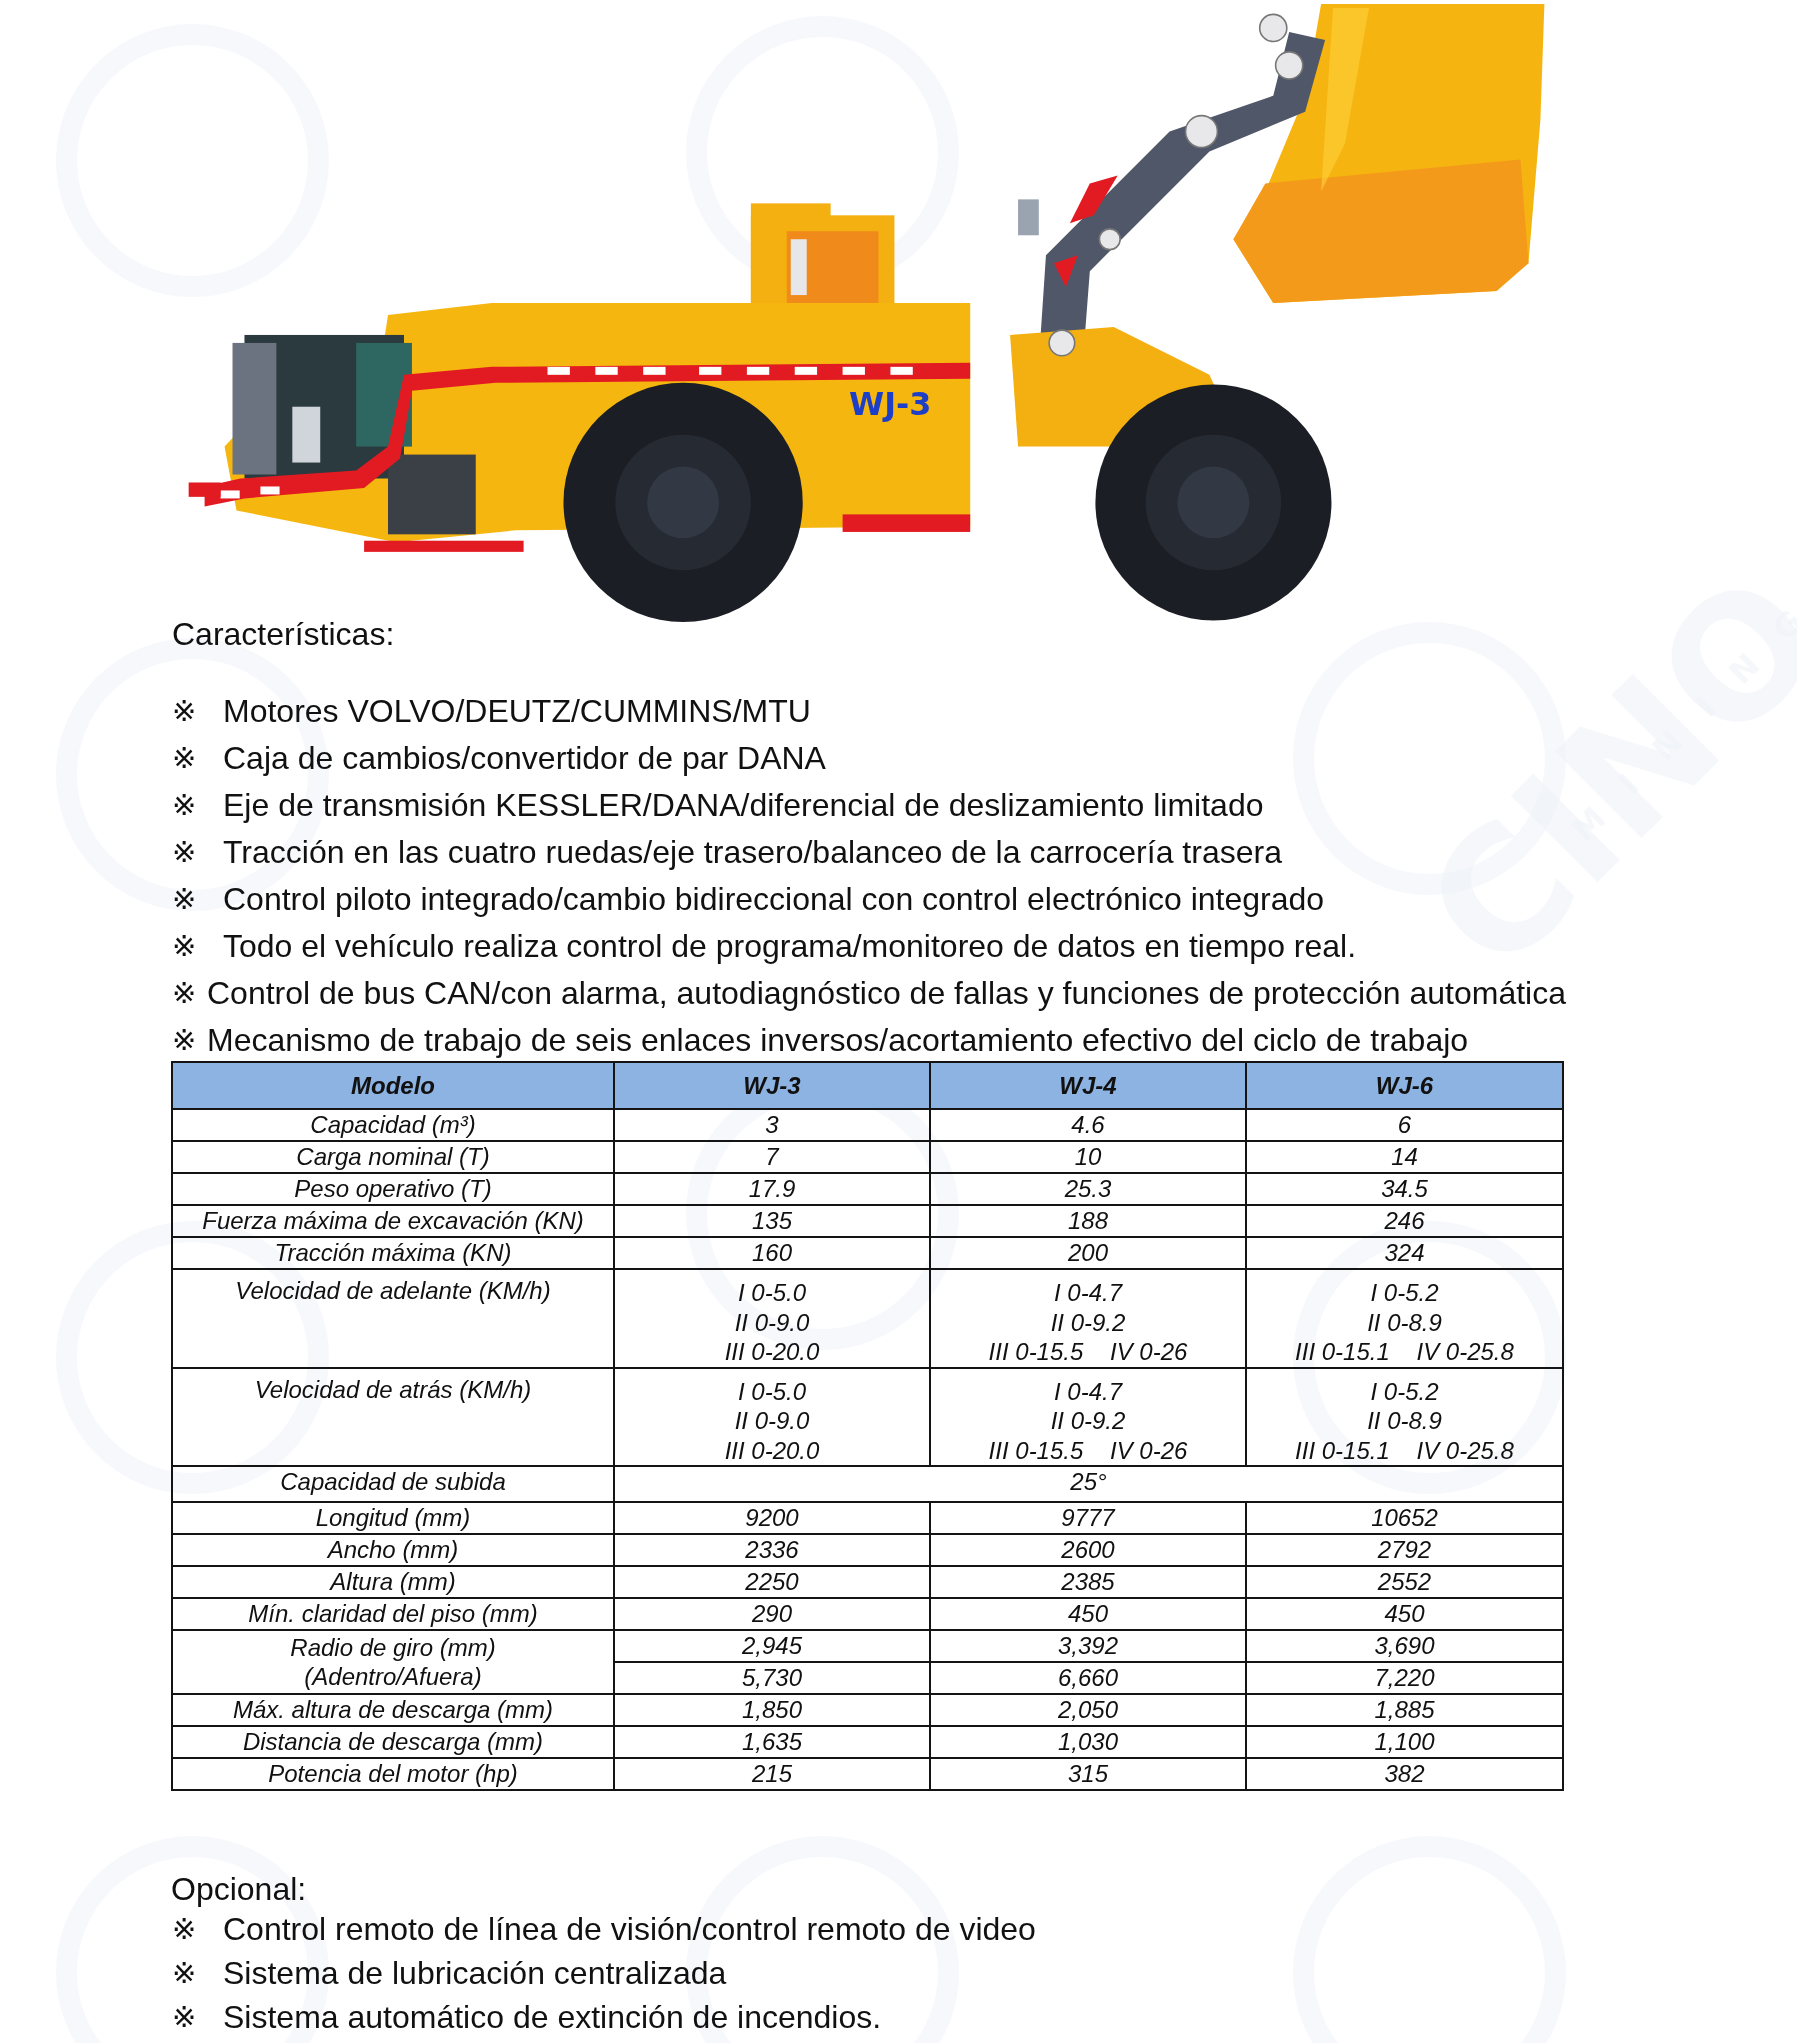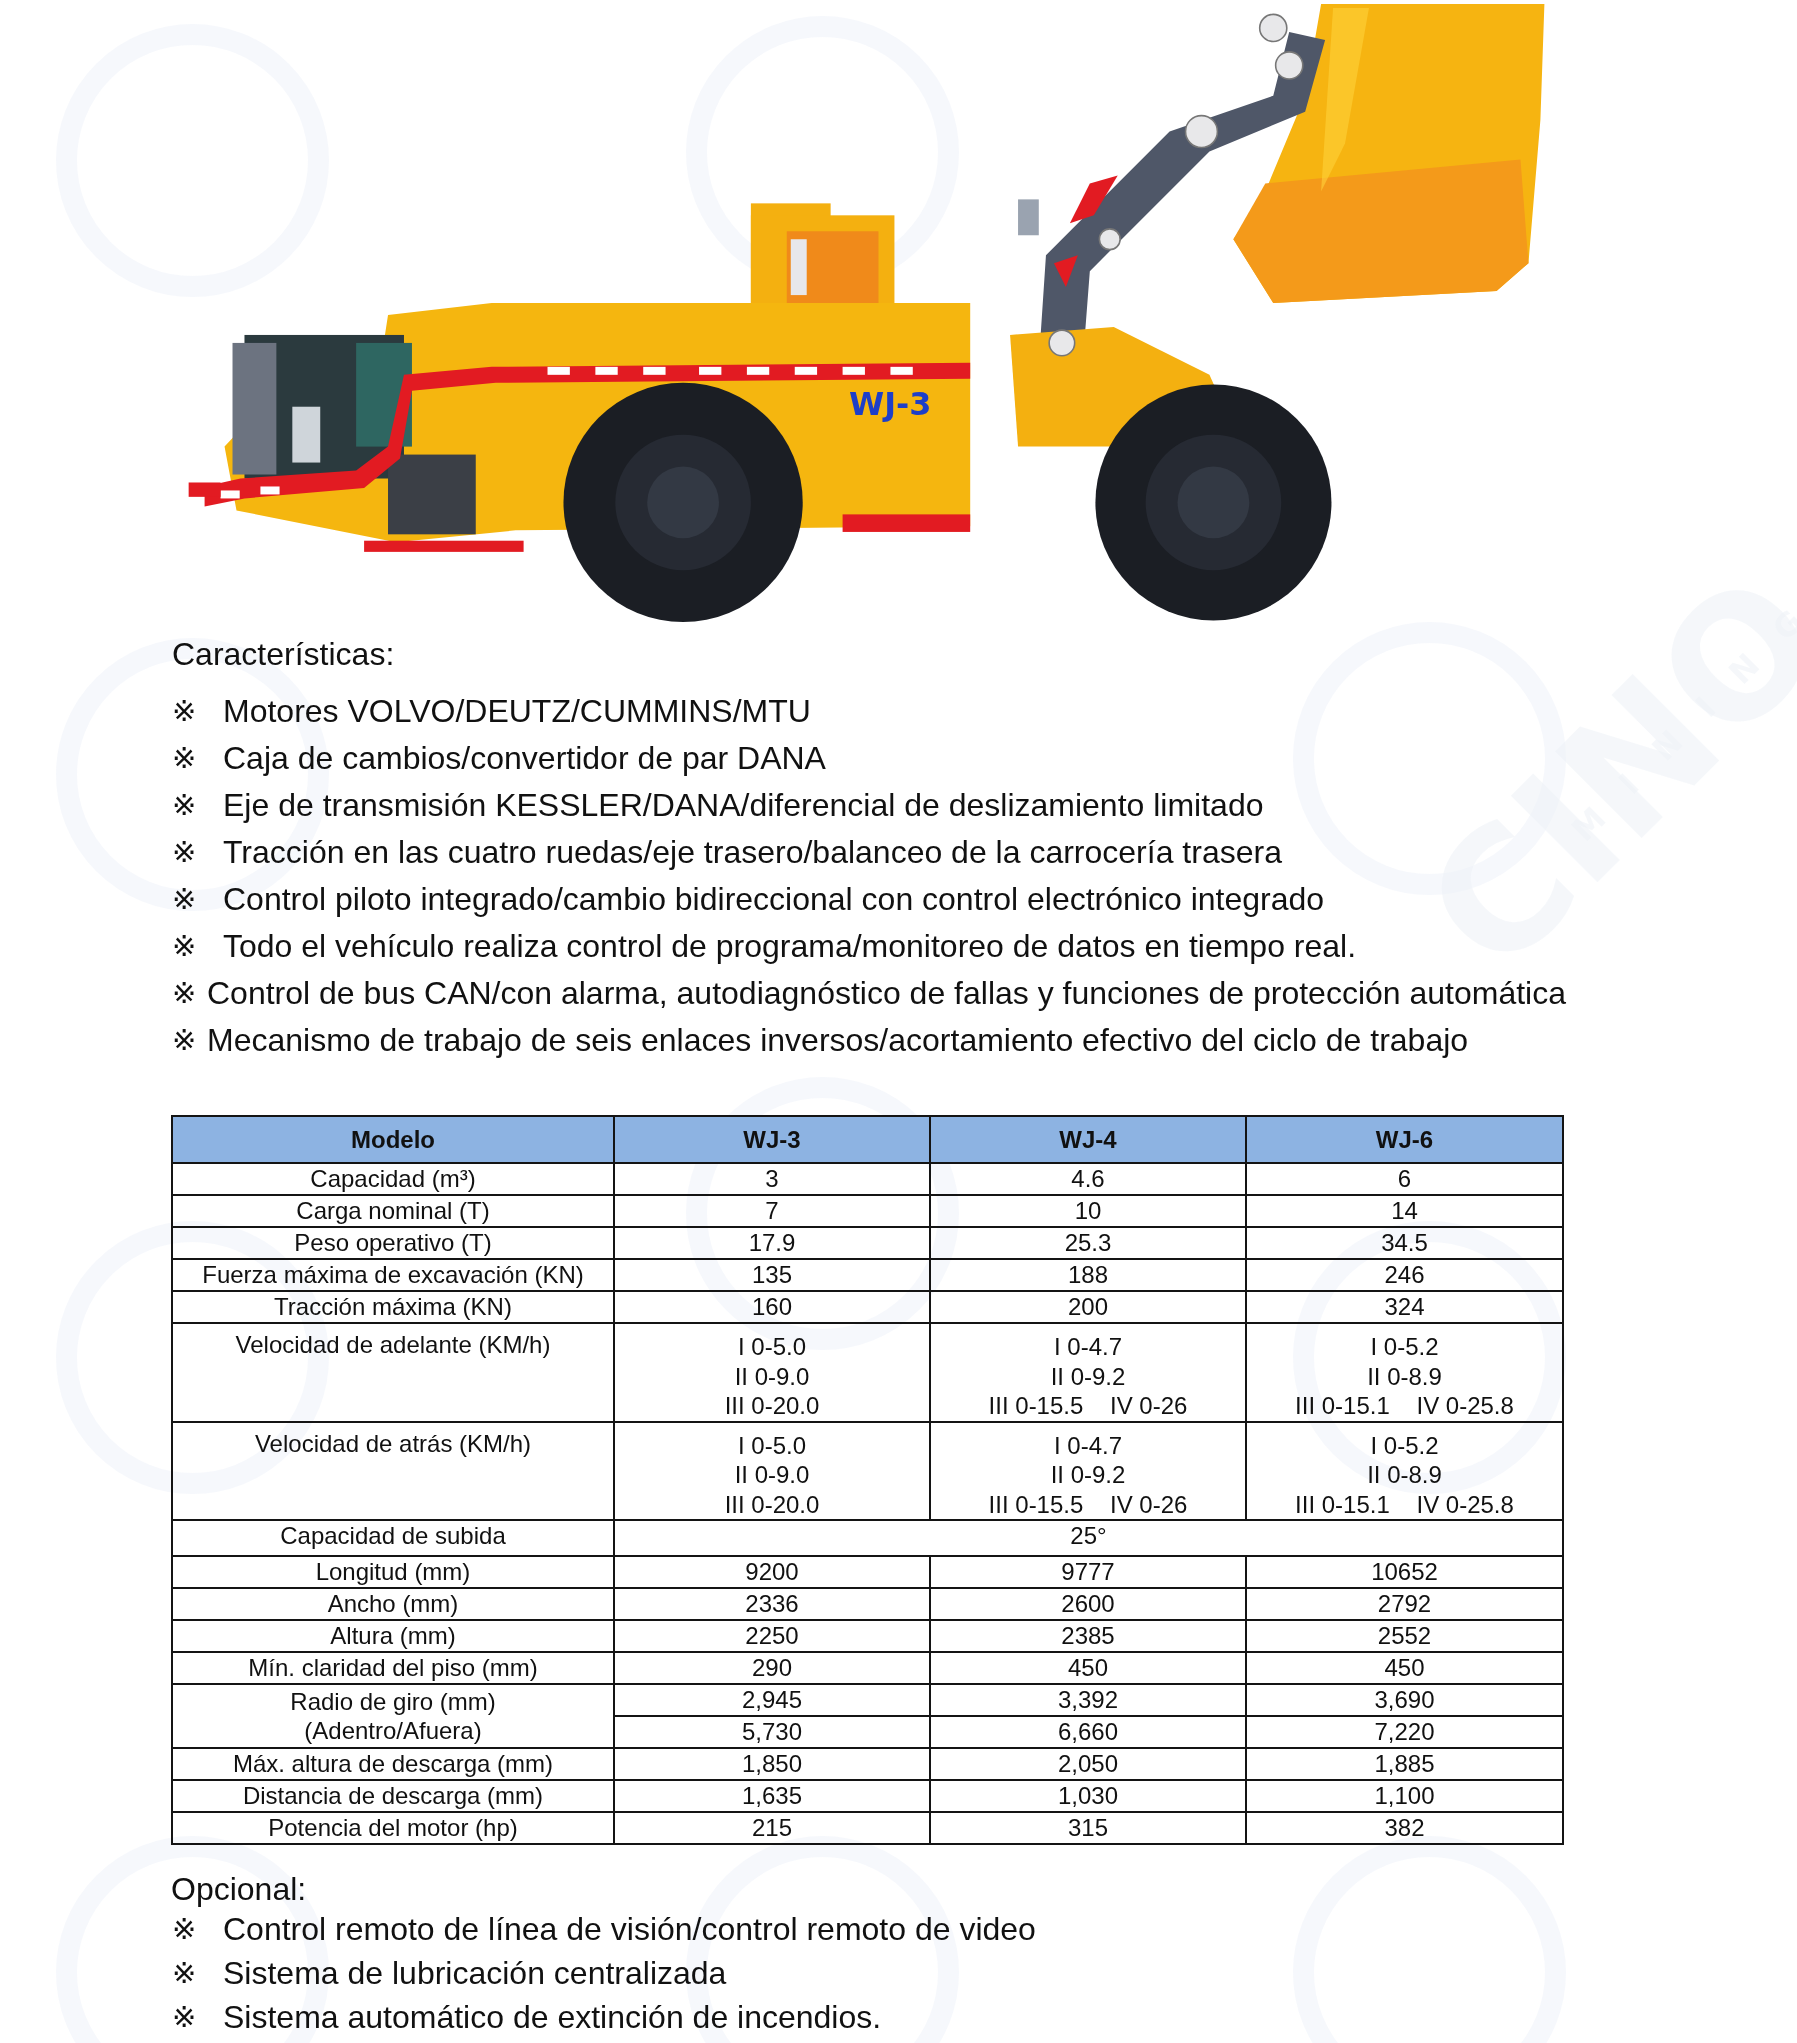--- a/index.html
+++ b/index.html
@@ -24,24 +24,25 @@
   
   #machine { position: absolute; left: 172px; top: 0; width: 1405px; height: 638px; }
 
   .section-title { position: absolute; font-size: 32px; color: #111; }
   .bullets { position: absolute; list-style: none; margin: 0; padding: 0; }
   .bullets li { font-size: 32px; line-height: 47px; white-space: nowrap; display: flex; }
   .bullets .mark { display: inline-block; width: 51px; font-family: "DejaVu Sans", sans-serif; font-size: 29px; }
   .bullets li.tight .mark { width: 35px; }
 
   table.spec {
-    position: absolute; left: 171px; top: 1115px;
+    position: absolute; left: 171px; top: 1061px;
     border-collapse: collapse; table-layout: fixed;
     width: 1392px;
     font-size: 24px;
+    font-style: italic;
   }
   table.spec td, table.spec th {
     border: 2.4px solid #141414; text-align: center; padding: 0; vertical-align: top;
     line-height: 29px;
   }
   table.spec th { background: #8db3e2; font-weight: bold; height: 45px; vertical-align: middle; font-size: 24px; }
   table.spec td { height: 30px; }
   table.spec td.multi { line-height: 29.5px; padding-top: 8px; }
   table.spec td.label-mid { vertical-align: top; padding-top: 3.2px; }
 </style>
@@ -132,21 +133,21 @@
   <text x="848" y="520" font-family="DejaVu Sans, sans-serif" font-weight="bold" font-size="40" fill="#1d3fc8">WJ-3</text>
 
   <circle cx="640" cy="630" r="150" fill="#1b1e24"></circle>
   <circle cx="640" cy="630" r="85" fill="#262a33"></circle>
   <circle cx="640" cy="630" r="45" fill="#333944"></circle>
   <circle cx="1305" cy="630" r="148" fill="#1b1e24"></circle>
   <circle cx="1305" cy="630" r="85" fill="#262a33"></circle>
   <circle cx="1305" cy="630" r="45" fill="#333944"></circle>
 </svg>
 
-<div class="section-title" style="left:172px;top:636px;">Características:</div>
+<div class="section-title" style="left:172px;top:616px;">Características:</div>
 <ul class="bullets" style="left:172px;top:688px;">
   <li>
       <span class="mark">※</span>
       <span>Motores VOLVO/DEUTZ/CUMMINS/MTU</span>
     </li>
   <li>
       <span class="mark">※</span>
       <span>Caja de cambios/convertidor de par DANA</span>
     </li>
   <li>

